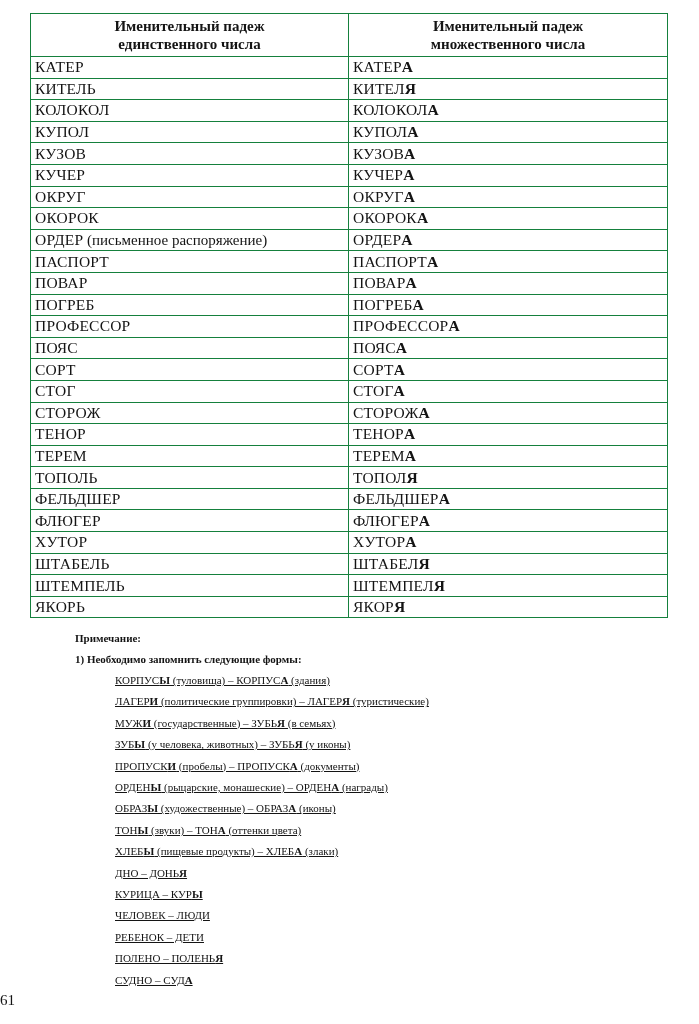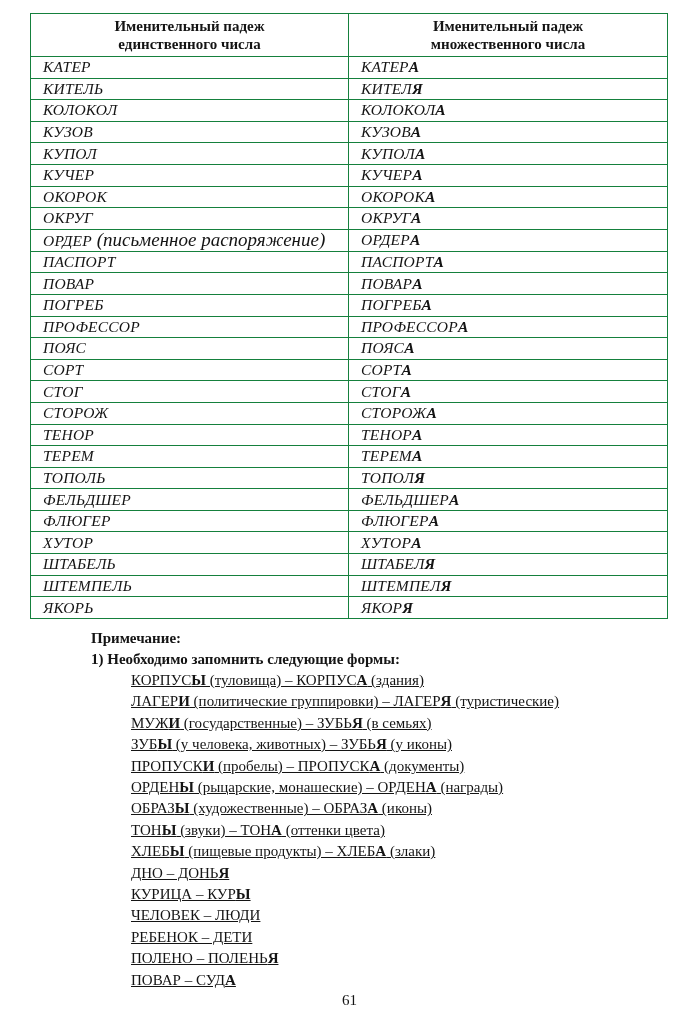--- a/index.html
+++ b/index.html
@@ -26,47 +26,45 @@
     font-weight: bold;
     text-align: center;
     vertical-align: middle;
     padding: 3px 4px;
     line-height: 18px;
     white-space: pre-line;
   }
   .noun-table col.c1 { width: 318px; }
   .noun-table td {
     font-size: 15.5px;
-    padding: 0 12px;
+    padding: 0 4px;
     height: 20.6px;
     vertical-align: middle;
     line-height: 20px;
     letter-spacing: 0.2px;
     white-space: nowrap;
     overflow: hidden;
-    font-style: italic;
-  }
-  .cell-note { font-size: 19px; letter-spacing: 0; }
+  }
+  .cell-note { font-size: 15px; letter-spacing: 0; }
   .notes {
     position: absolute;
     left: 75px;
     top: 628px;
     width: 600px;
-    font-size: 15px;
-    margin-left: 16px;
+    font-size: 11px;
   }
   .notes-title { font-weight: bold; line-height: 21px; }
   .notes-intro { line-height: 21px; font-weight: bold; }
   .notes-list { margin-left: 40px; text-decoration: underline; }
   .note-item { line-height: 21.4px; white-space: nowrap; }
   .page-number {
     position: absolute;
     left: 0; right: 0;
     top: 992px;
-    text-align: center;
+    text-align: left;
     font-size: 15px;
   }
   b { font-weight: bold; }
 </style>
 </head>
 <body>
 
 <div class="sheet">
 
   <table class="noun-table">
@@ -89,38 +87,38 @@
         </tr>
         <tr>
           <td><span>КИТЕЛЬ</span></td>
           <td><span>КИТЕЛ</span><b>Я</b></td>
         </tr>
         <tr>
           <td><span>КОЛОКОЛ</span></td>
           <td><span>КОЛОКОЛ</span><b>А</b></td>
         </tr>
         <tr>
+          <td><span>КУПОЛ</span></td>
+          <td><span>КУПОЛ</span><b>А</b></td>
+        </tr>
+        <tr>
           <td><span>КУЗОВ</span></td>
           <td><span>КУЗОВ</span><b>А</b></td>
         </tr>
         <tr>
-          <td><span>КУПОЛ</span></td>
-          <td><span>КУПОЛ</span><b>А</b></td>
-        </tr>
-        <tr>
           <td><span>КУЧЕР</span></td>
           <td><span>КУЧЕР</span><b>А</b></td>
         </tr>
         <tr>
+          <td><span>ОКРУГ</span></td>
+          <td><span>ОКРУГ</span><b>А</b></td>
+        </tr>
+        <tr>
           <td><span>ОКОРОК</span></td>
           <td><span>ОКОРОК</span><b>А</b></td>
-        </tr>
-        <tr>
-          <td><span>ОКРУГ</span></td>
-          <td><span>ОКРУГ</span><b>А</b></td>
         </tr>
         <tr>
           <td><span>ОРДЕР</span><span class="cell-note"> (письменное распоряжение)</span></td>
           <td><span>ОРДЕР</span><b>А</b></td>
         </tr>
         <tr>
           <td><span>ПАСПОРТ</span></td>
           <td><span>ПАСПОРТ</span><b>А</b></td>
         </tr>
         <tr>
@@ -201,19 +199,19 @@
         <div class="note-item"><span>ПРОПУСК</span><b>И</b><span> (пробелы) – ПРОПУСК</span><b>А</b><span> (документы)</span></div>
         <div class="note-item"><span>ОРДЕН</span><b>Ы</b><span> (рыцарские, монашеские) – ОРДЕН</span><b>А</b><span> (награды)</span></div>
         <div class="note-item"><span>ОБРАЗ</span><b>Ы</b><span> (художественные) – ОБРАЗ</span><b>А</b><span> (иконы)</span></div>
         <div class="note-item"><span>ТОН</span><b>Ы</b><span> (звуки) – ТОН</span><b>А</b><span> (оттенки цвета)</span></div>
         <div class="note-item"><span>ХЛЕБ</span><b>Ы</b><span> (пищевые продукты) – ХЛЕБ</span><b>А</b><span> (злаки)</span></div>
         <div class="note-item"><span>ДНО – ДОНЬ</span><b>Я</b></div>
         <div class="note-item"><span>КУРИЦА – КУР</span><b>Ы</b></div>
         <div class="note-item"><span>ЧЕЛОВЕК – ЛЮДИ</span></div>
         <div class="note-item"><span>РЕБЕНОК – ДЕТИ</span></div>
         <div class="note-item"><span>ПОЛЕНО – ПОЛЕНЬ</span><b>Я</b></div>
-        <div class="note-item"><span>ПОВАР – СУД</span><b>А</b></div>
+        <div class="note-item"><span>СУДНО – СУД</span><b>А</b></div>
       </div>
   </div>
 
   <div class="page-number">61</div>
 
 </div>
 
 </body></html>

